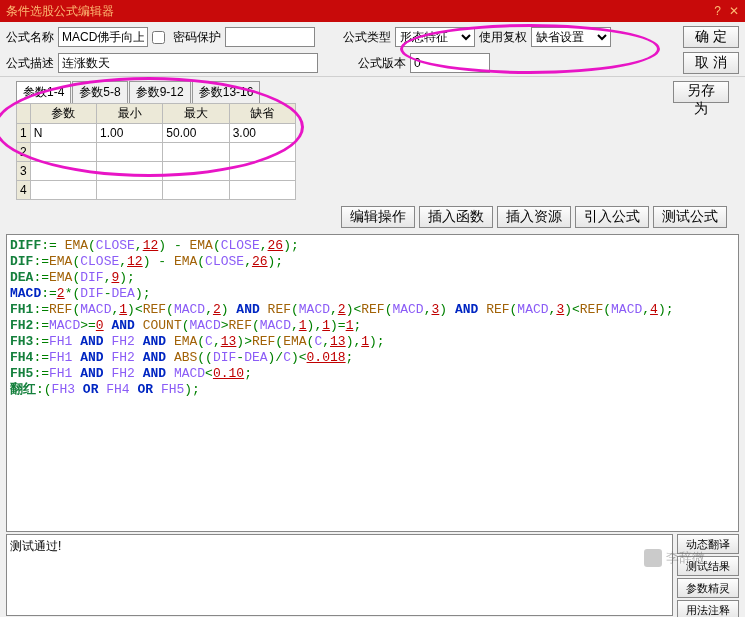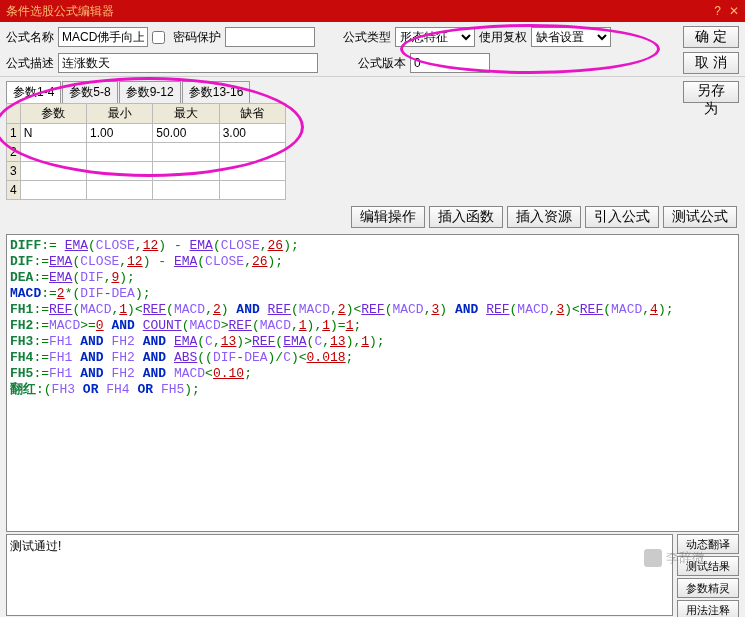--- a/index.html
+++ b/index.html
@@ -50,21 +50,21 @@
   cursor: pointer;
 }
 select {
   border: 1px solid #888;
   background: #fff;
   height: 20px;
   font-size: 12px;
 }
 .checkbox-wrap { display: flex; align-items: center; gap: 8px; }
 .midarea {
-  padding: 4px 6px;
+  padding: 4px 16px;
   position: relative;
 }
 .tabs {
   display: flex;
 }
 .tab {
   border: 1px solid #999;
   border-bottom: none;
   background: #f0f0f0;
   padding: 2px 6px;
@@ -108,21 +108,21 @@
   background: #fff;
   height: 298px;
   overflow: auto;
   padding: 3px;
   font-family: "Courier New", monospace;
   font-size: 13px;
   line-height: 16px;
   white-space: pre;
 }
 .tok-kw { color: #0026c2; font-weight: bold; }
-.tok-fn { color: #6d28d9; text-decoration: underline; }
+.tok-fn { color: #a16207; }
 .tok-var { color: #8b5cf6; }
 .tok-num { color: #c00000; text-decoration: underline; }
 .tok-op { color: #008000; }
 .tok-def { color: #15803d; font-weight: bold; }
 .bottom {
   display: flex;
   margin: 2px 6px;
   gap: 4px;
 }
 .status-box {

